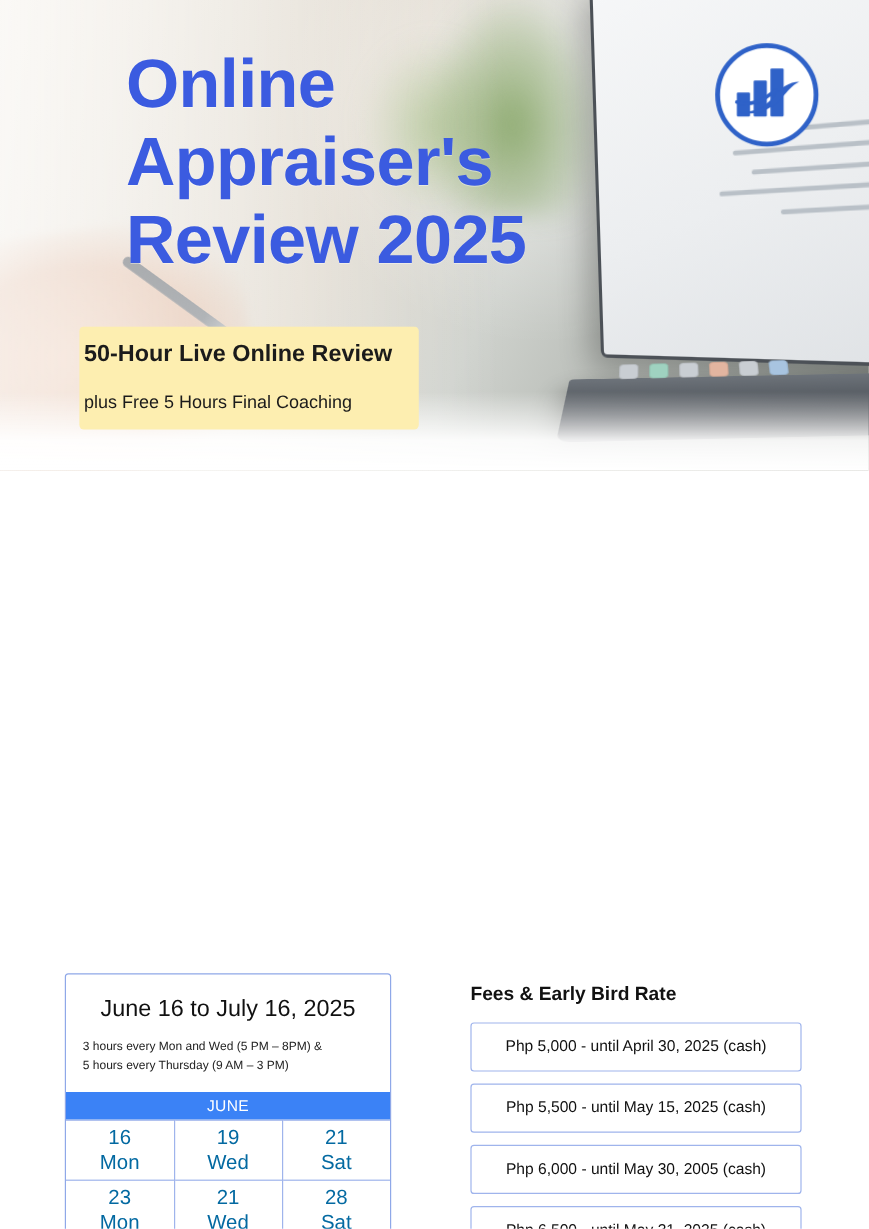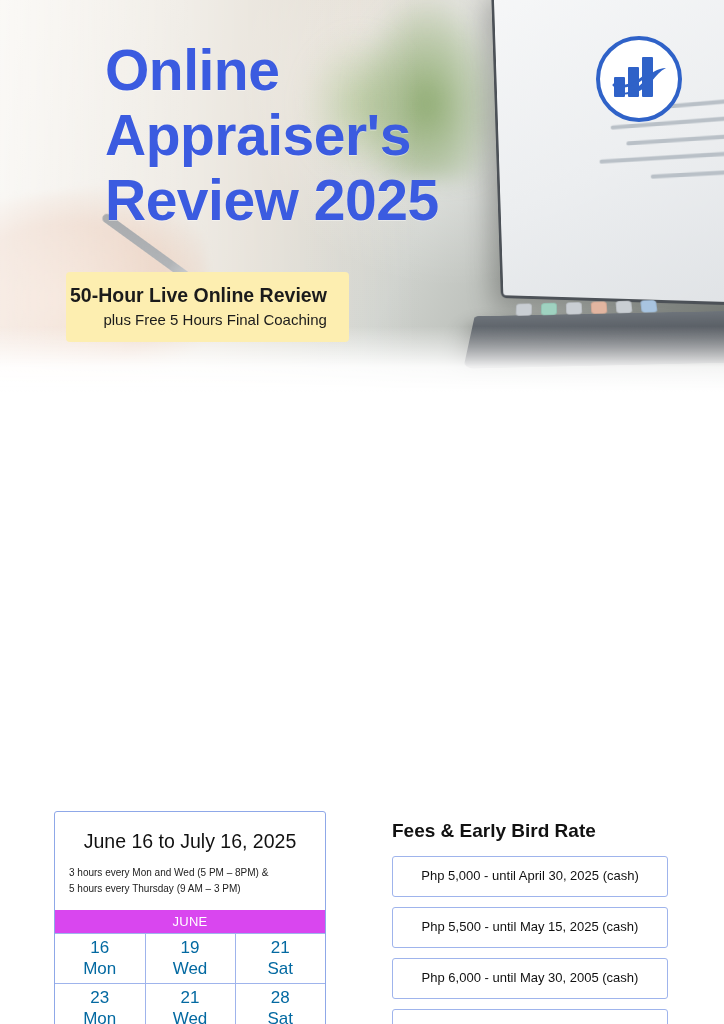--- a/index.html
+++ b/index.html
@@ -130,21 +130,21 @@
     position: absolute;
     left: 66px; top: 272px;
     background: #fdeeb0;
     padding: 12px 22px 14px 4px;
     border-radius: 4px;
   }
   .badge-main {
     font-size: 19.5px; font-weight: bold; color: #1b1b1b; white-space: nowrap;
   }
   .badge-sub {
-    font-size: 15px; color: #1b1b1b; text-align: right; margin-top: 4px;
+    font-size: 15px; color: #1b1b1b; text-align: left; margin-top: 20px;
   }
 
   
   .logo {
     position: absolute;
     right: 42px; top: 36px;
     width: 86px; height: 86px;
     border-radius: 50%;
     background: #ffffff;
     border: 4px solid #2f62c8;
@@ -176,37 +176,37 @@
   }
   .sched-title {
     font-size: 19.5px; font-weight: normal; color: #111;
     text-align: center; margin-bottom: 12px;
   }
   .sched-desc {
     font-size: 10px; color: #222; line-height: 1.55;
     padding: 0 14px; margin-bottom: 14px;
   }
   .month-head {
-    background: #d946ef; color: #fff; text-align: center;
+    background: #3b82f6; color: #fff; text-align: center;
     font-size: 13px; padding: 4px 0; letter-spacing: 0.3px;
   }
   table.cal { width: 100%; border-collapse: collapse; }
   table.cal td {
     width: 33.33%; height: 37px; text-align: center;
     border: 1px solid #9fb4ec;
     font-size: 17px; color: #0369a1; line-height: 1.25;
     padding: 3px 0;
   }
   table.cal td .d { display: block; }
   table.cal tr td:first-child { border-left: none; }
   table.cal tr td:last-child { border-right: none; }
 
   
   .fees { position: absolute; left: 392px; top: 428px; width: 276px; }
-  .fees-title { font-size: 19px; font-weight: bold; color: #111; margin-bottom: 14px; }
+  .fees-title { font-size: 16px; font-weight: bold; color: #111; margin-bottom: 14px; }
   .fee-row {
     border: 1px solid #9fb4ec;
     border-radius: 3px;
     padding: 10px 6px;
     margin-bottom: 10px;
     text-align: center;
     font-size: 13px;
     color: #111;
     line-height: 1.45;
   }

